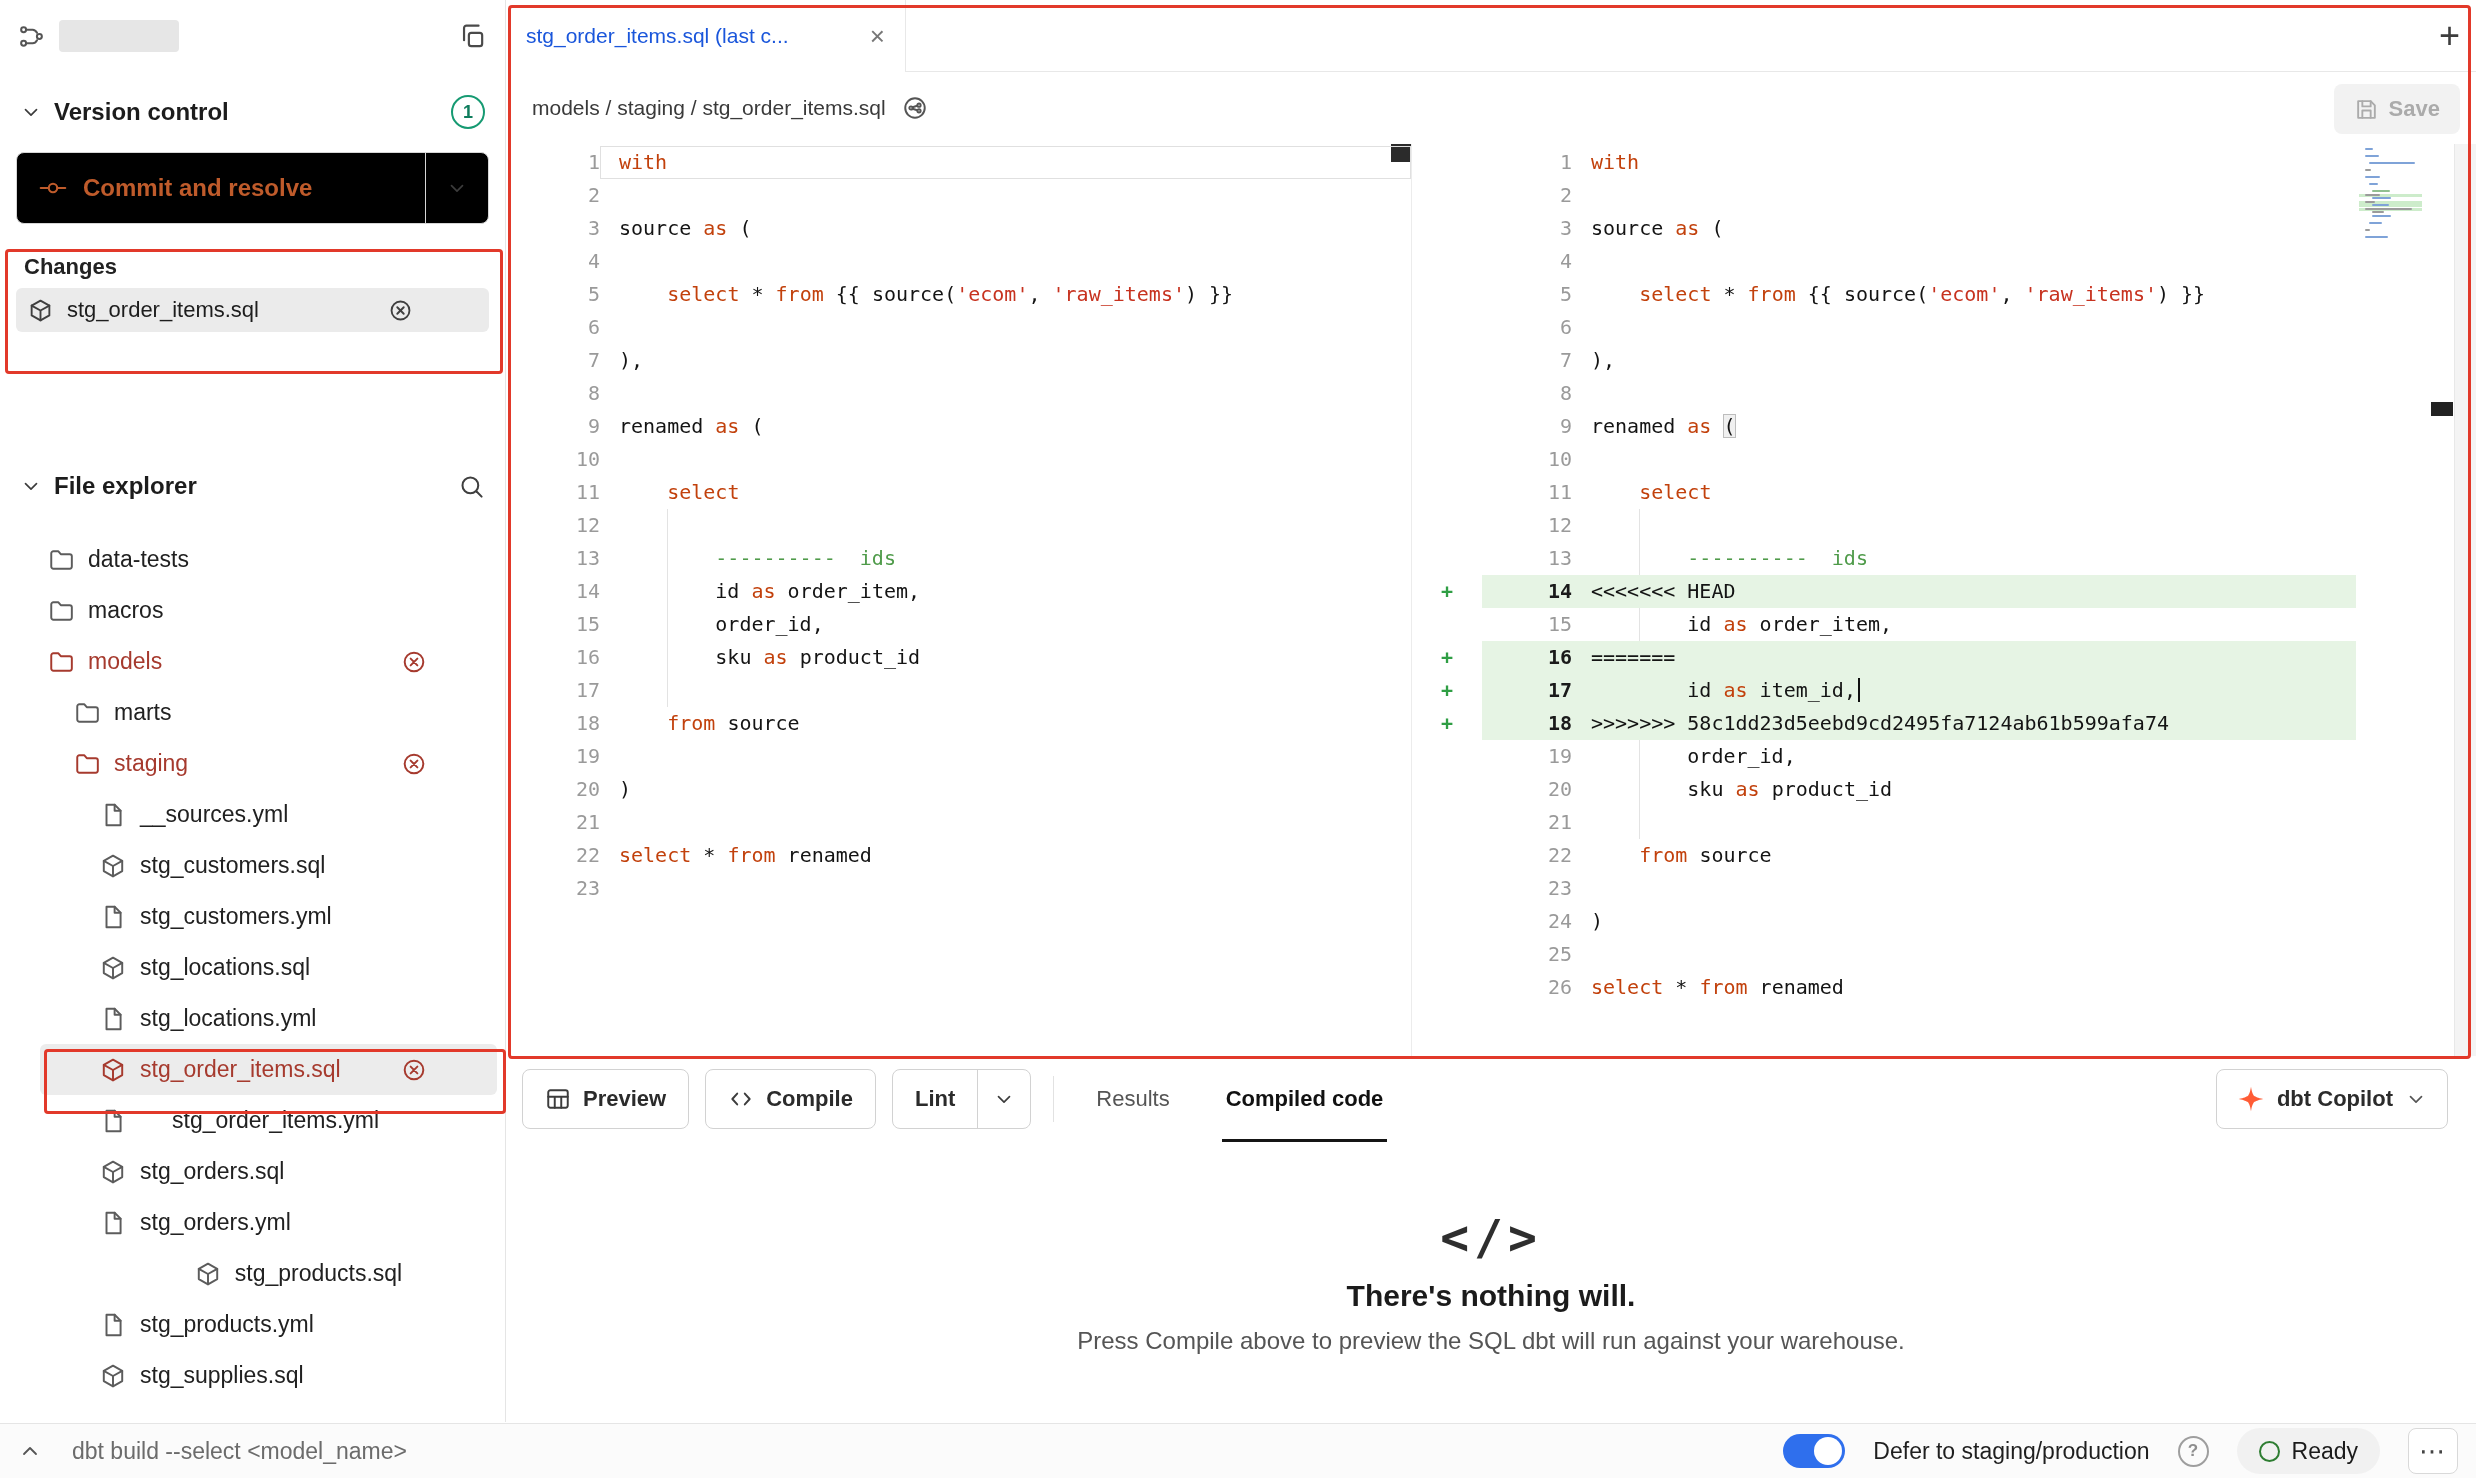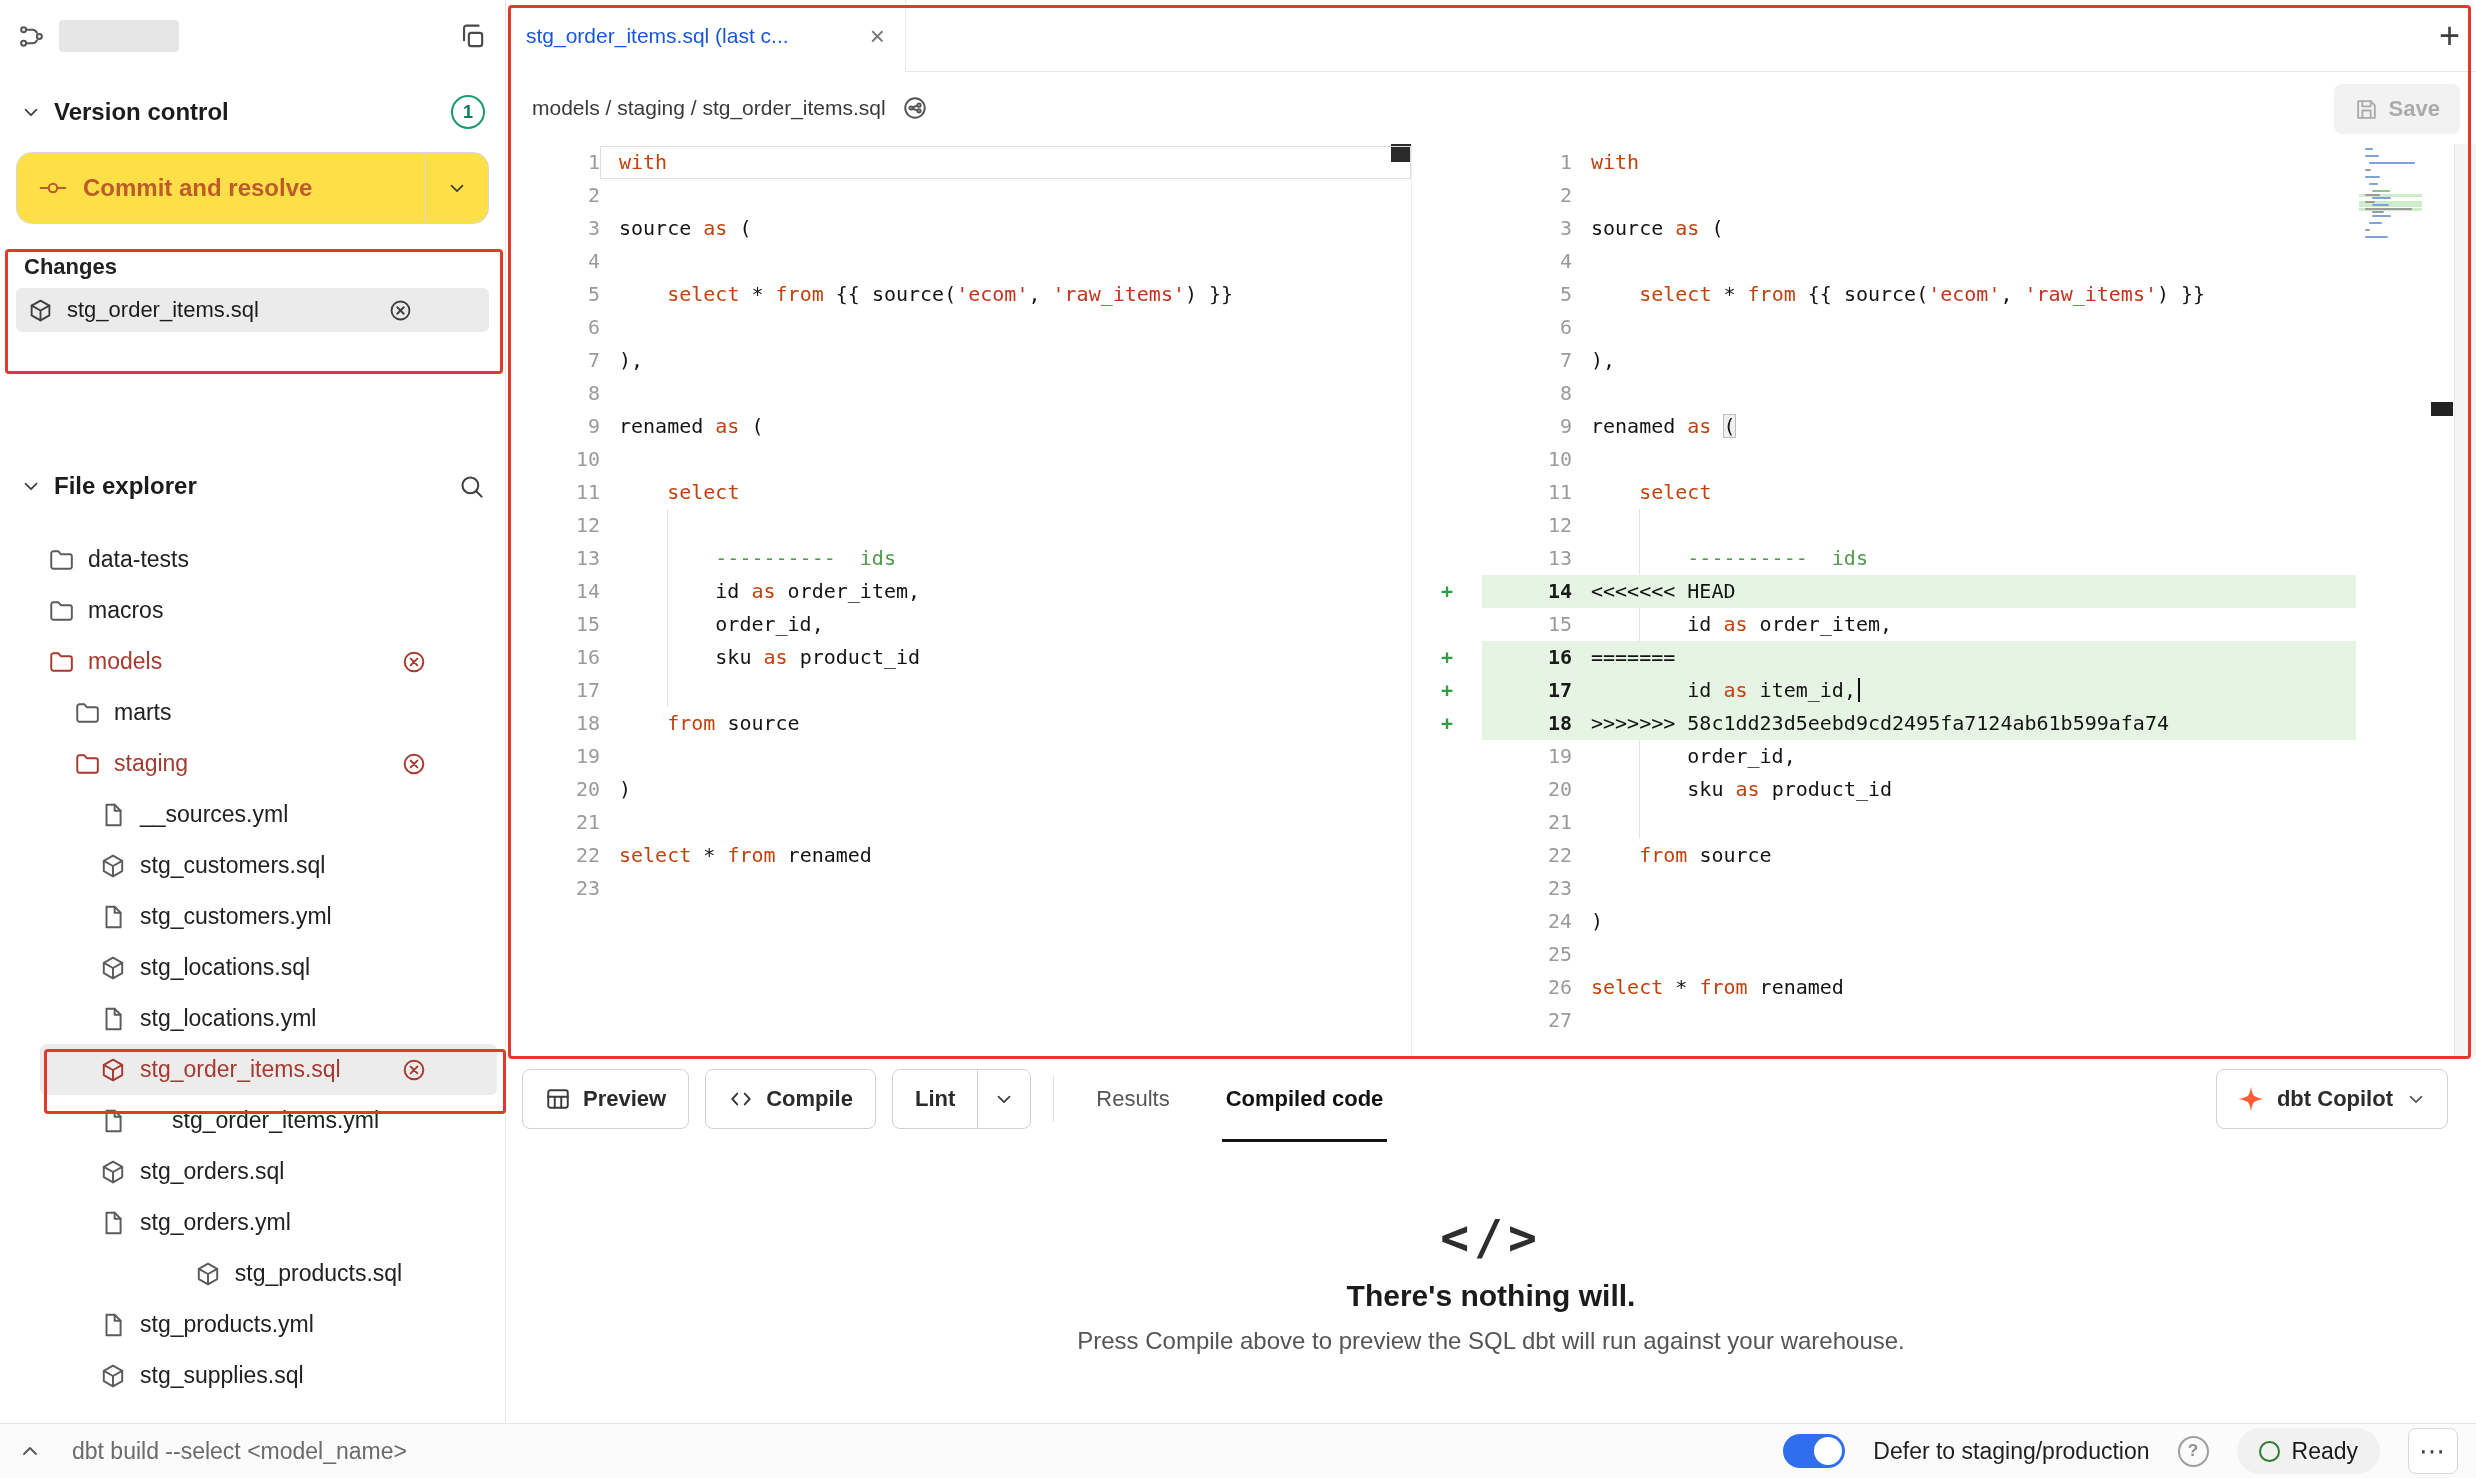--- a/index.html
+++ b/index.html
@@ -13,21 +13,21 @@
   .sidebar-top{height:72px;display:flex;align-items:center;padding:0 18px;}
   .dag{width:27px;height:27px;color:#555;}
   .logo-ph{width:120px;height:32px;background:#e6e6e6;border-radius:4px;margin-left:14px;}
   .copy{width:29px;height:29px;color:#4a4a4a;margin-left:auto;}
   .sec-header{height:48px;display:flex;align-items:center;padding:0 20px;gap:12px;}
   .sec-title{font-size:24px;font-weight:700;color:#1c1c1c;}
   .chev{width:22px;height:22px;color:#3c3c3c;}
   .vc-sec{margin-top:16px;}
   .badge{margin-left:auto;width:30px;height:30px;border:2px solid #169a72;border-radius:50%;color:#0f7d5d;
          font-size:18px;font-weight:700;display:grid;place-items:center;}
-  .commit-btn{margin:16px 16px 0;height:70px;border:1px solid #d6d6d6;border-radius:16px;display:flex;overflow:hidden;background:#fde047;}
+  .commit-btn{margin:16px 16px 0;height:70px;border:1px solid #d6d6d6;border-radius:8px;display:flex;overflow:hidden;background:#000000;}
   .commit-main{flex:1;display:flex;align-items:center;gap:16px;padding-left:22px;color:#bf5b2b;font-size:24px;font-weight:700;}
   .commit-ic{width:28px;height:28px;color:#bf5b2b;}
   .commit-split{width:62px;border-left:1px solid #d6d6d6;display:grid;place-items:center;color:#666;}
   .changes-title{margin-top:30px;padding:0 24px;font-size:22px;font-weight:700;color:#222;}
   .change-item{margin:8px 16px 0;height:44px;background:#ebebeb;border-radius:6px;display:flex;align-items:center;gap:14px;padding:0 12px;font-size:22px;color:#1d1d1d;}
   .change-item .icn{width:25px;height:25px;color:#3f3f3f;}
   .conflict{width:27px;height:27px;color:#c13a2a;}
   .change-item .conflict{margin-left:auto;margin-right:64px;}
   .fe-sec{margin-top:130px;}
   .search{width:27px;height:27px;color:#3f3f3f;margin-left:auto;}
@@ -664,25 +664,20 @@
           <div class="cl">
             <span class="plus"></span>
             <span class="ln">25</span>
             <span class="ct"></span>
           </div>
           <div class="cl">
             <span class="plus"></span>
             <span class="ln">26</span>
             <span class="ct"><span class="tk-k">select</span><span class="tk-t"> * </span><span class="tk-k">from</span><span class="tk-t"> renamed</span></span>
           </div>
-          <div class="cl">
-            <span class="plus"></span>
-            <span class="ln">27</span>
-            <span class="ct"></span>
-          </div>
         </div>
     </div>
 
     <div id="toolbar">
       <div class="tbtn">
         <span class="icn">
           <svg viewBox="0 0 24 24">
               <rect x="3" y="4" width="18" height="16" rx="2"></rect>
               <path d="M3 10h18M9 10v10M15 10v10"></path>
             </svg>

